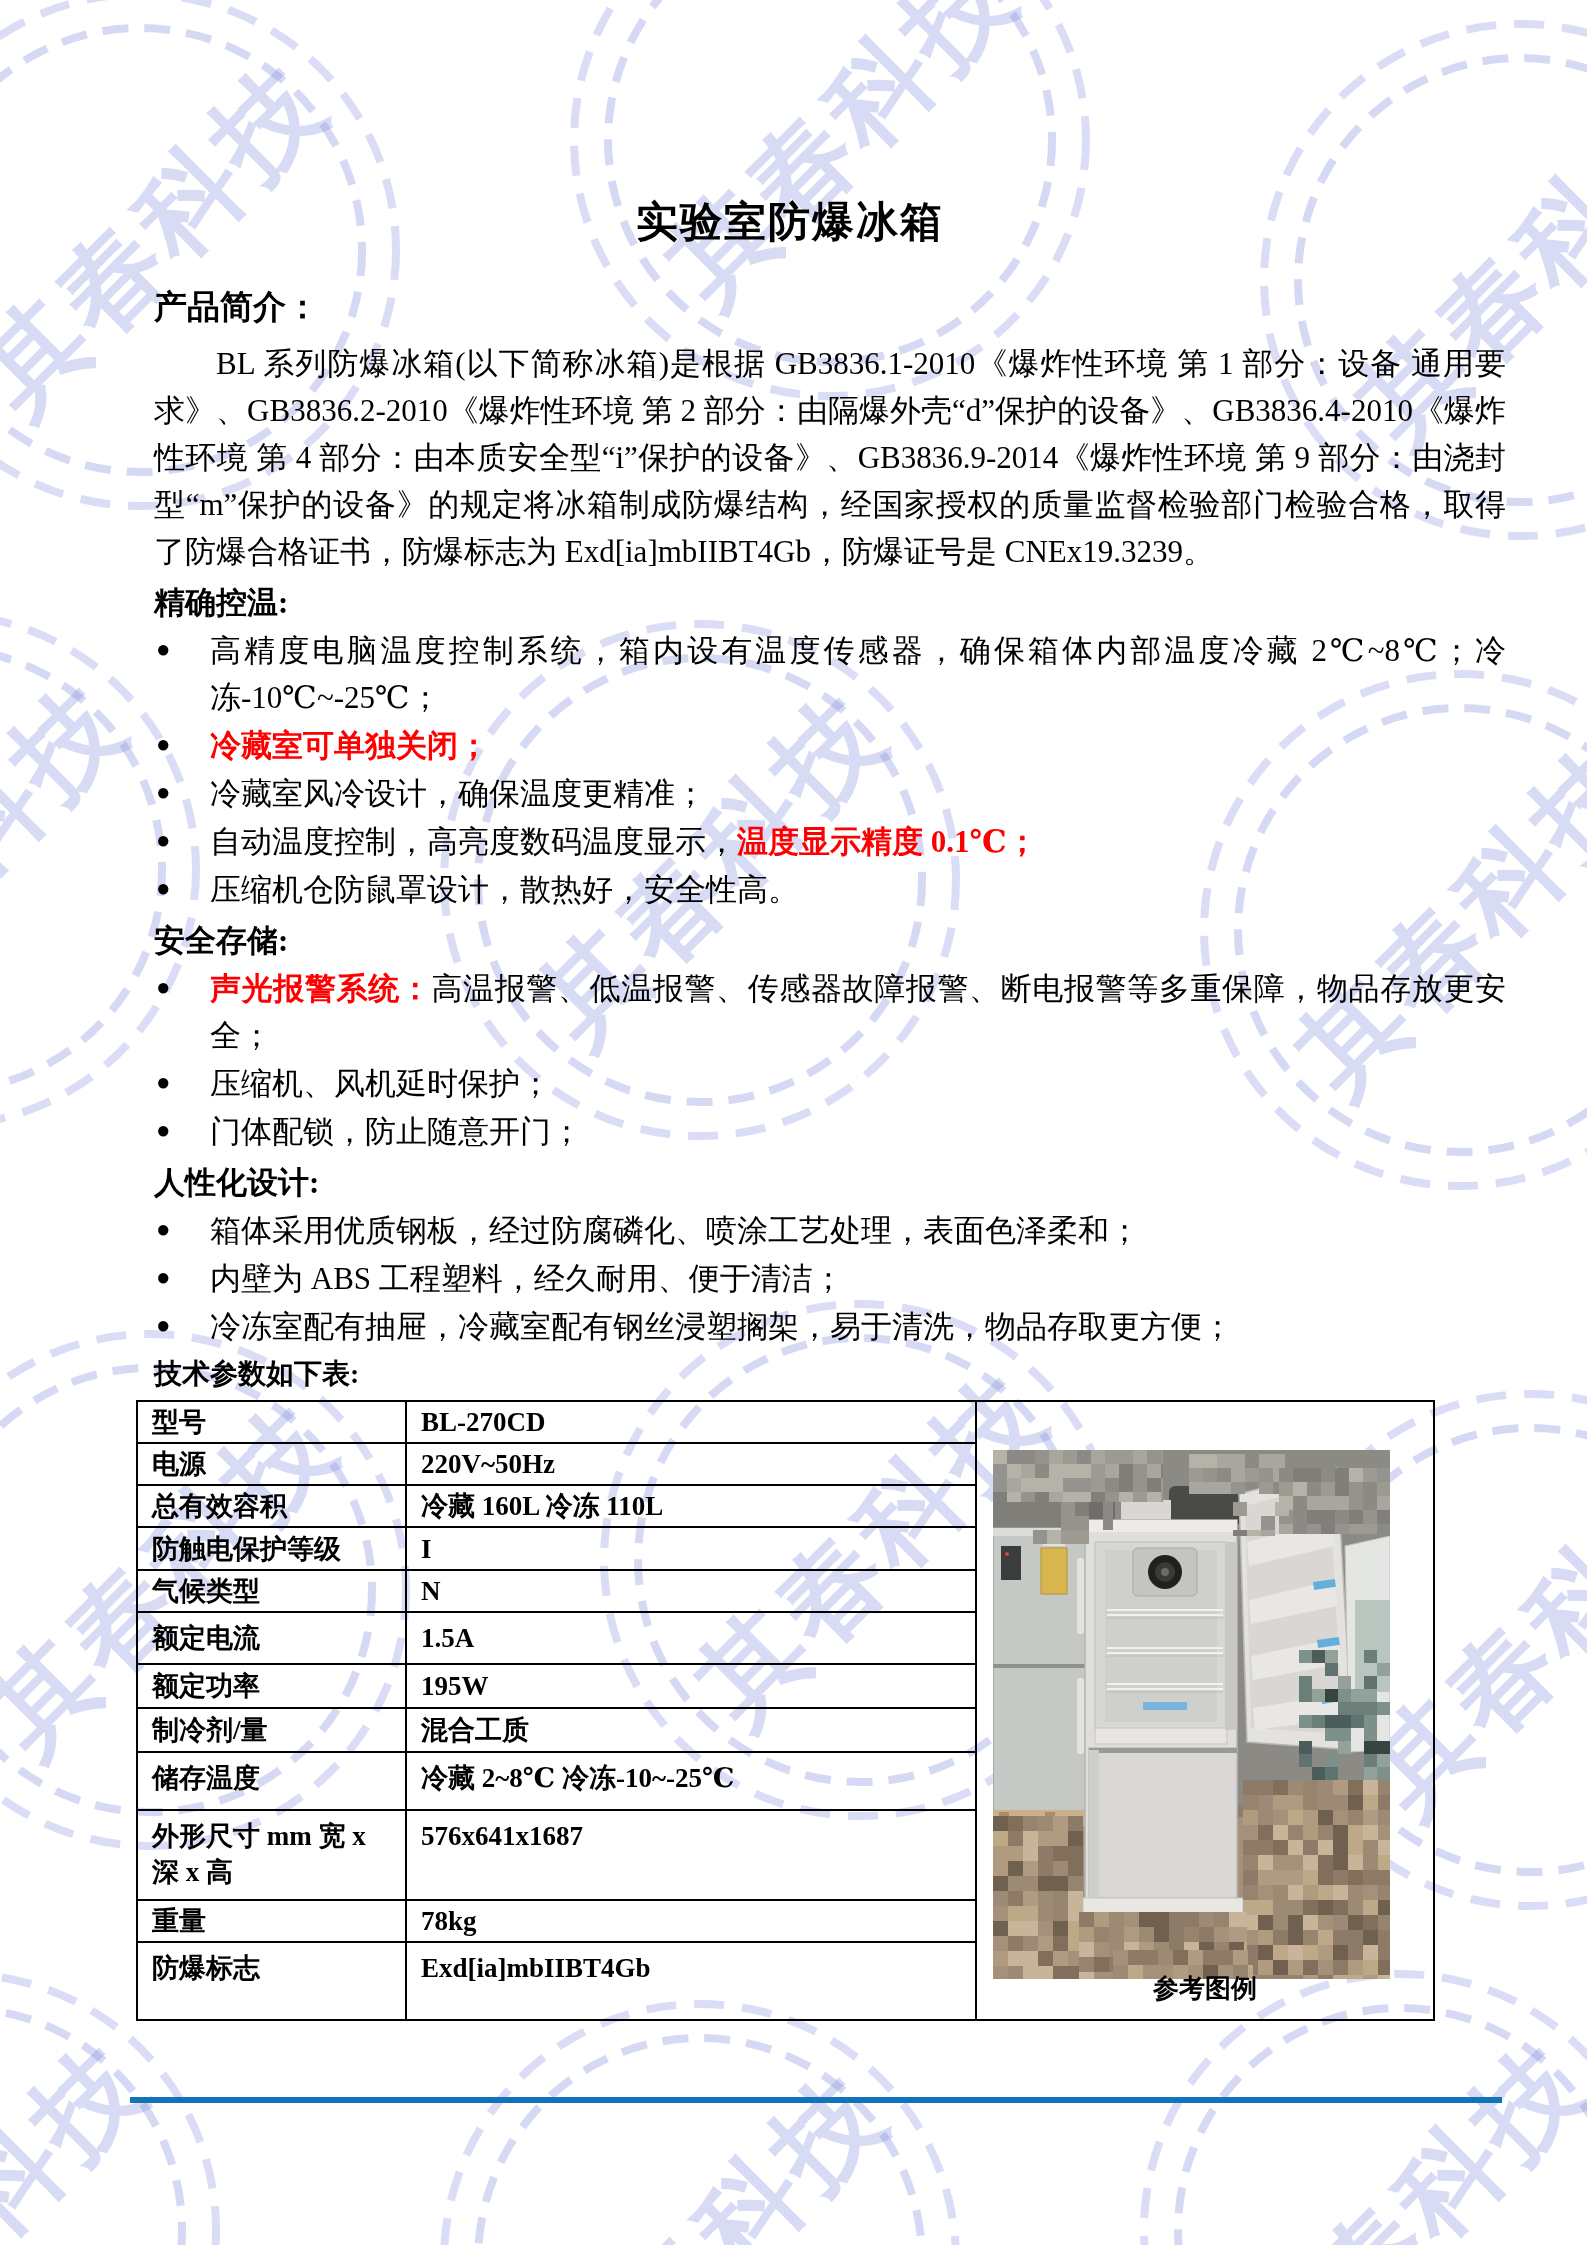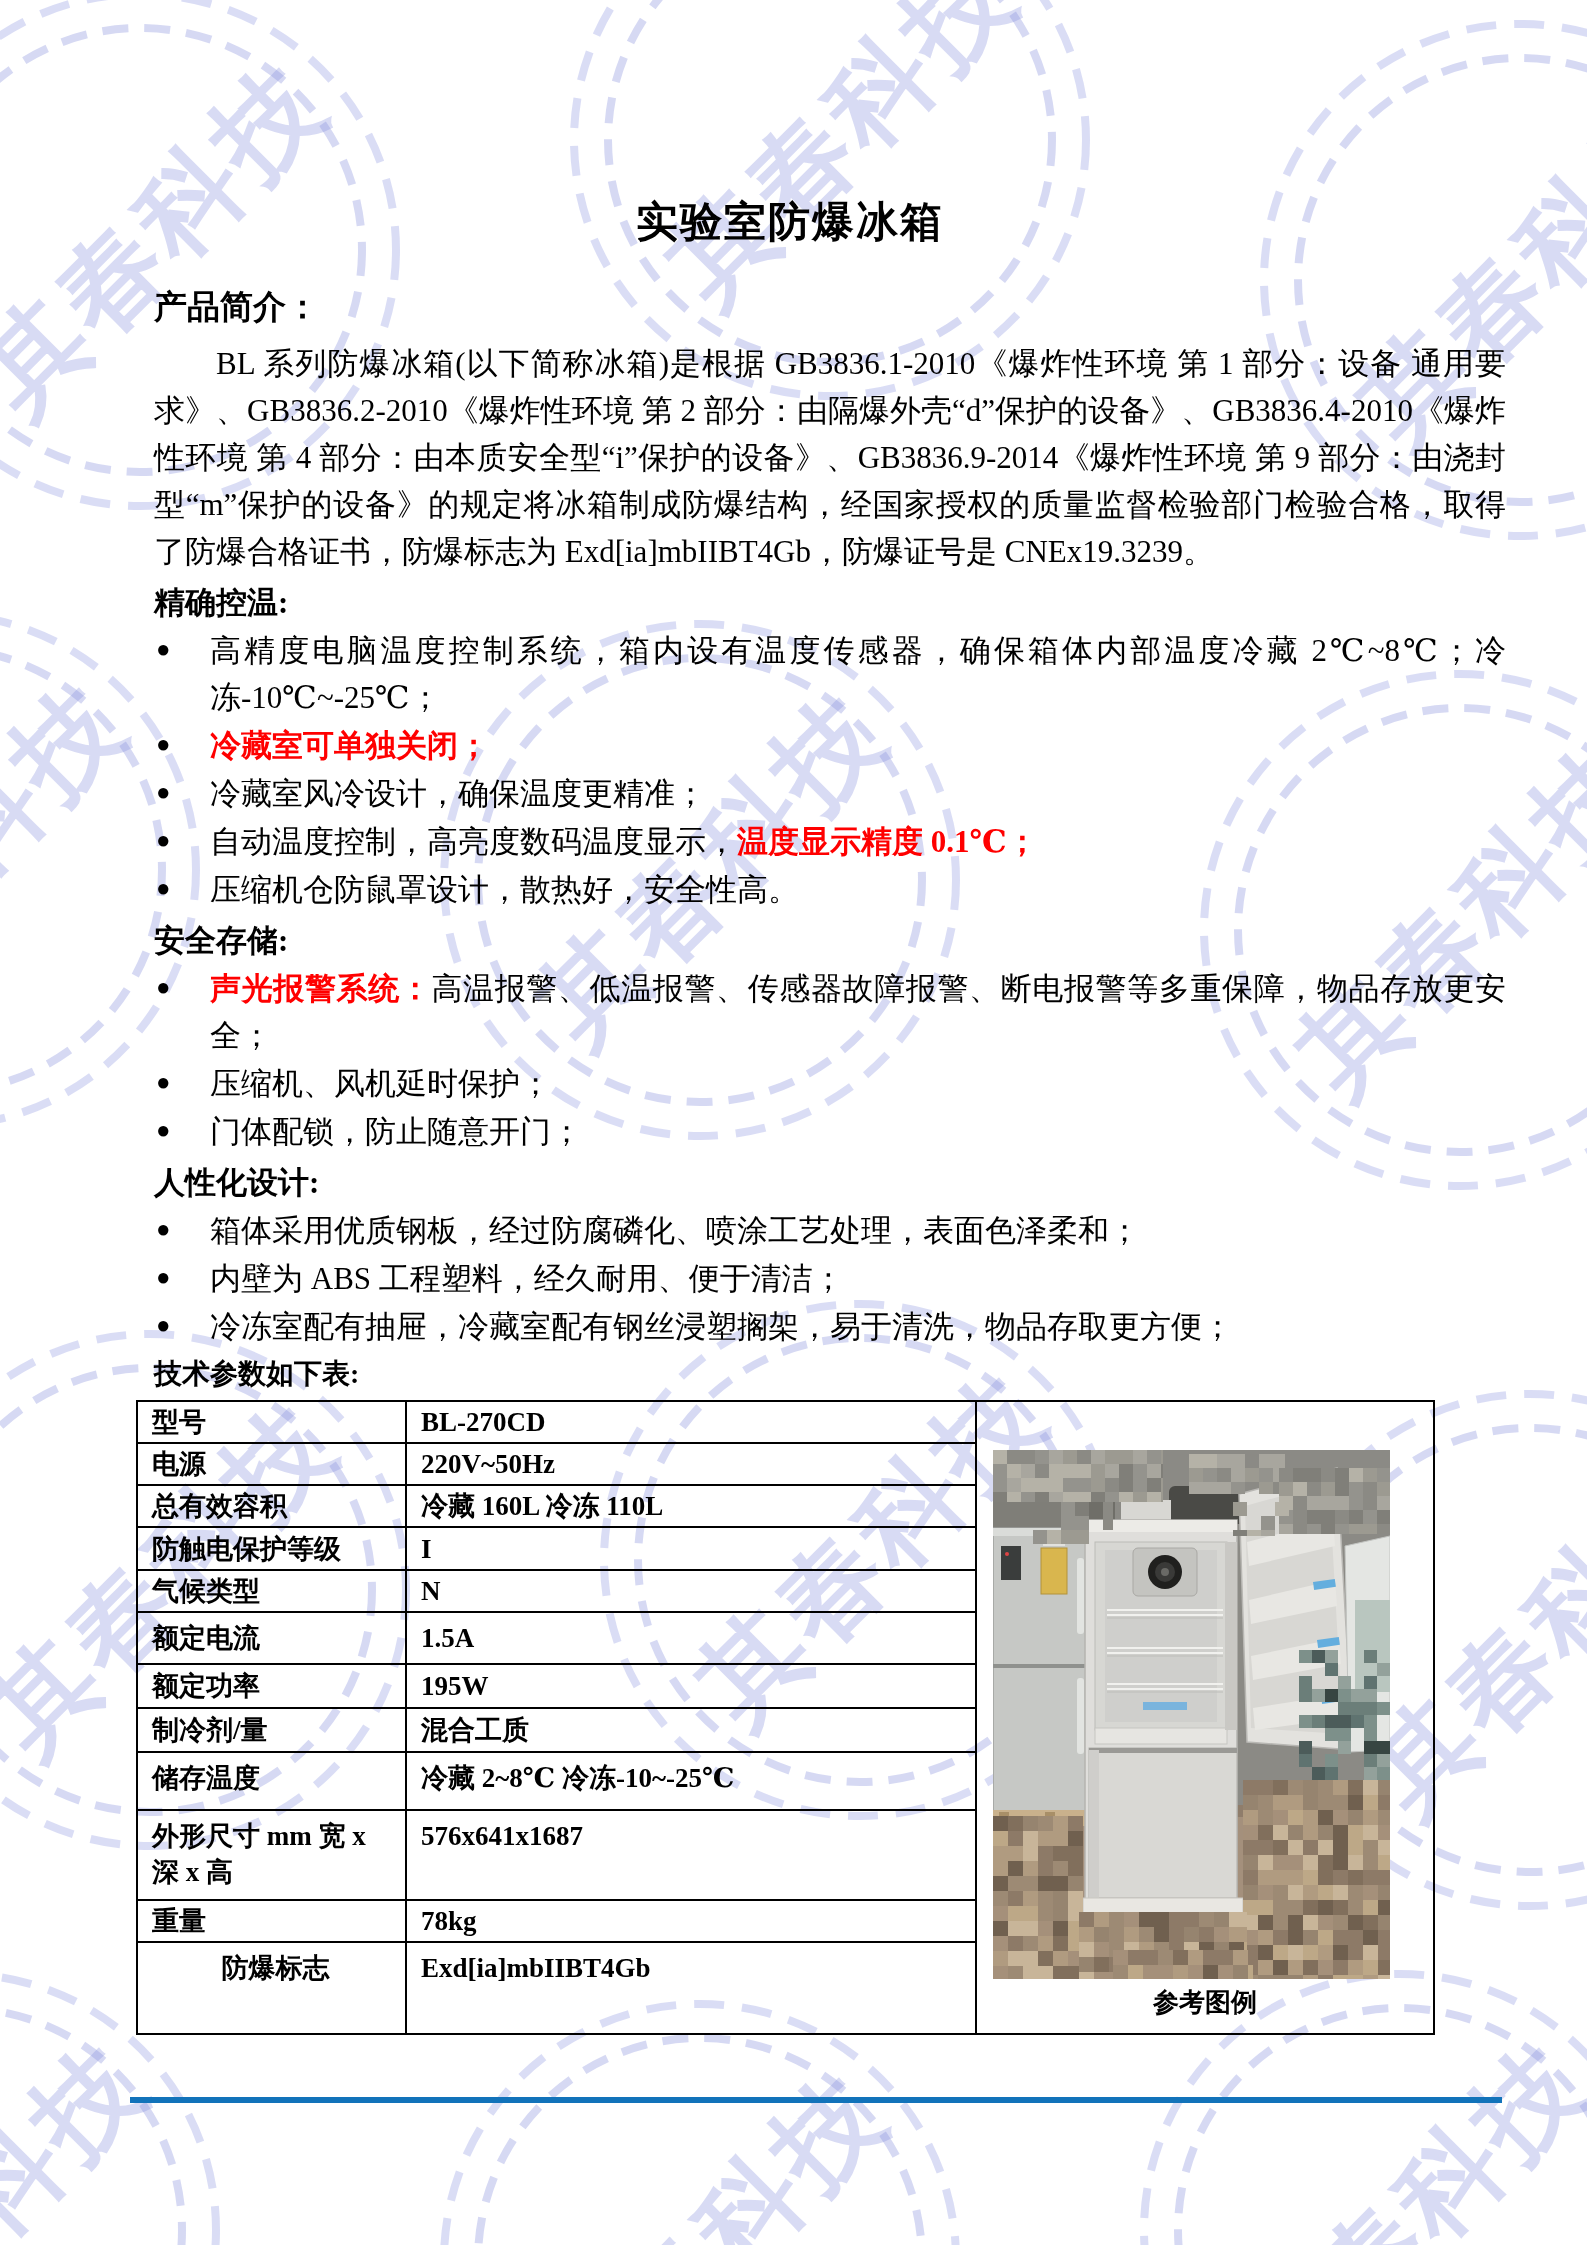--- a/index.html
+++ b/index.html
@@ -733,21 +733,21 @@
           </tr>
           <tr>
             <td class="lbl top" style="width: 269px; height: 90px;">外形尺寸 mm 宽 x 深 x 高</td>
             <td class="top" style="width: 570px;">576x641x1687</td>
           </tr>
           <tr>
             <td class="lbl" style="width: 269px; height: 42px;">重量</td>
             <td class="" style="width: 570px;">78kg</td>
           </tr>
           <tr>
-            <td class="lbl top" style="width: 269px; height: 92px; text-align: center;">防爆标志</td>
+            <td class="lbl top" style="width: 269px; height: 78px;">防爆标志</td>
             <td class="top" style="width: 570px;">Exd[ia]mbIIBT4Gb</td>
           </tr>
         </tbody>
     </table>
 
   </div>
 
   <div class="footer-line" style="background: rgb(18, 115, 186);"></div>
 
 </div>

